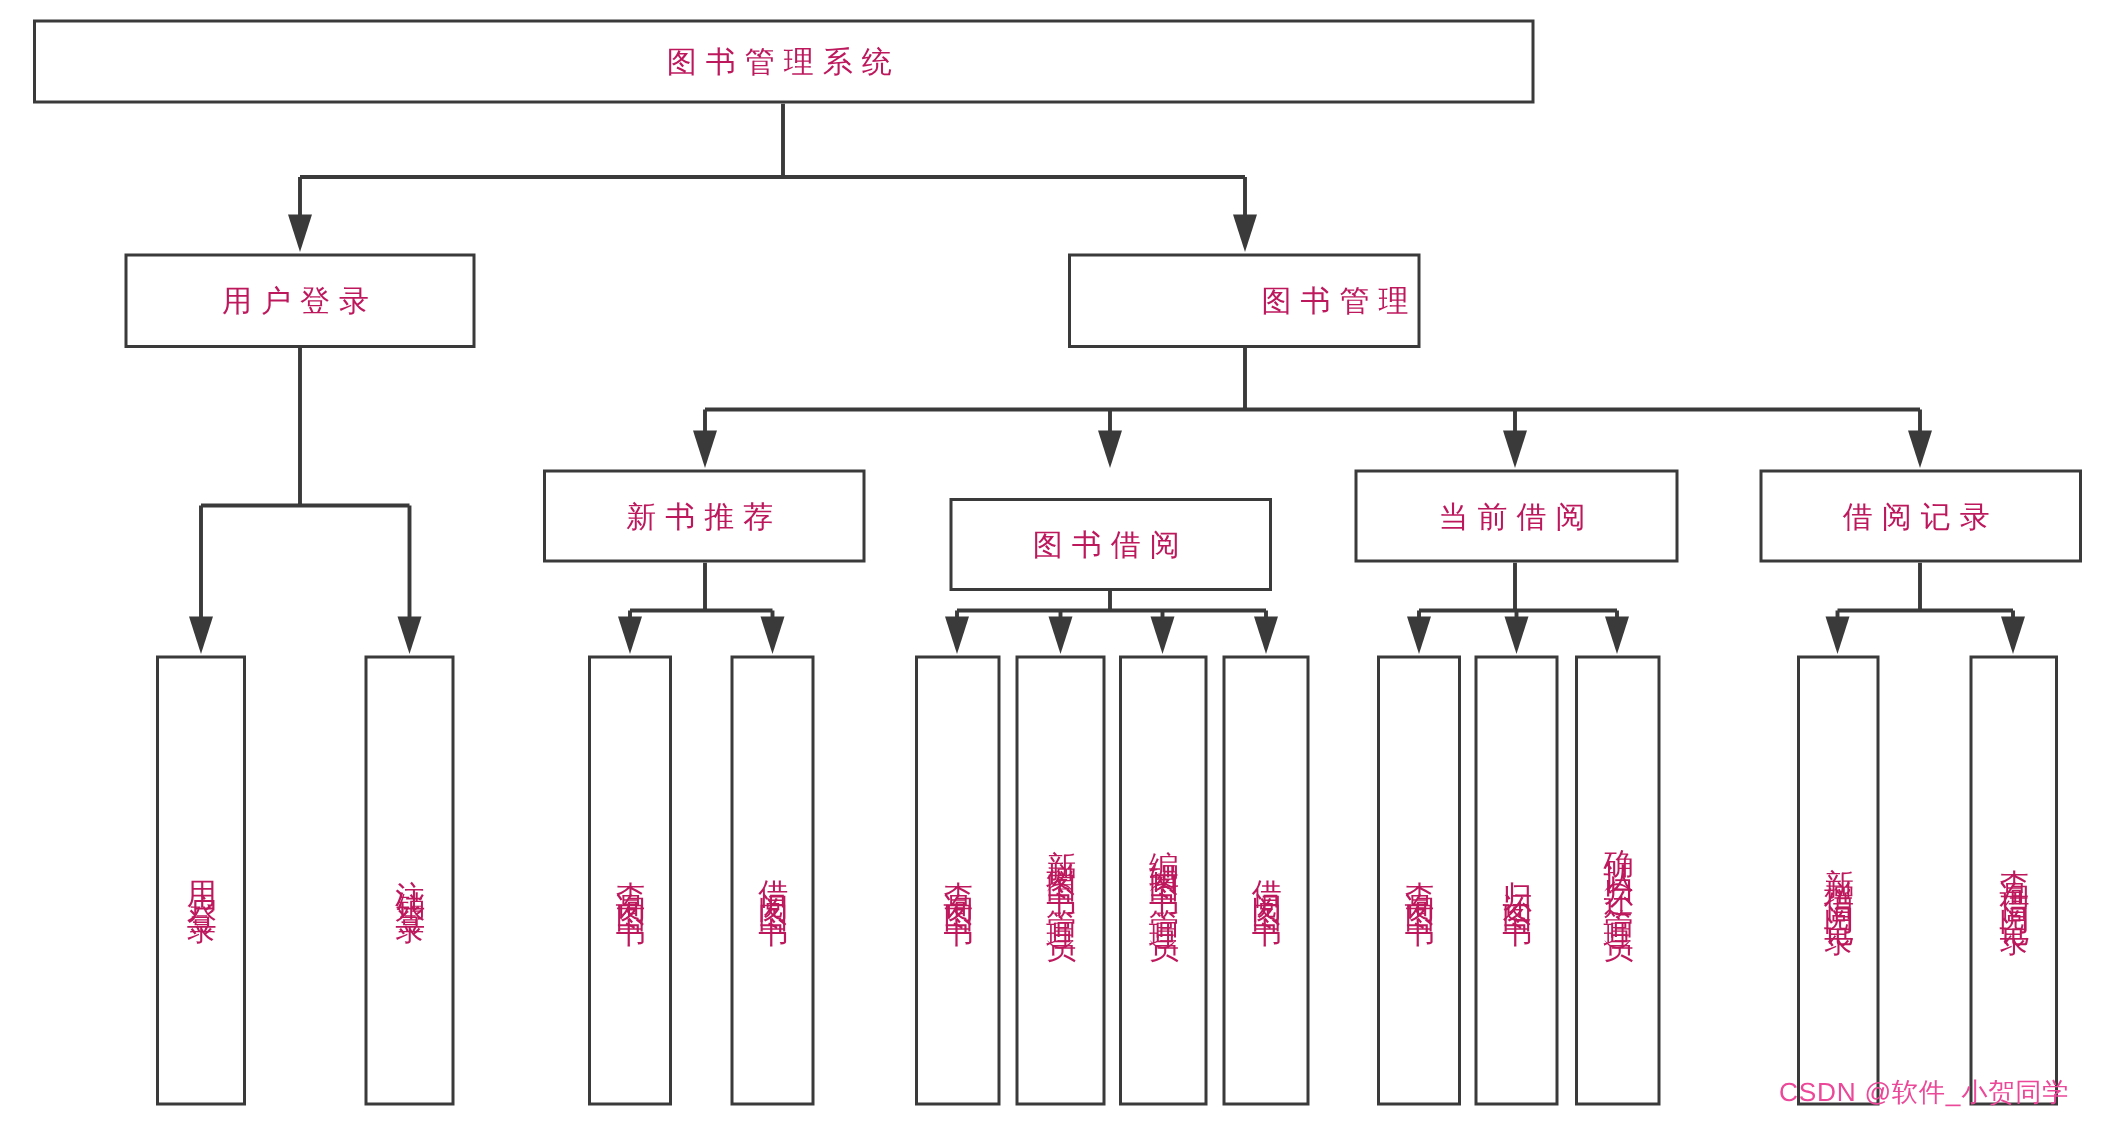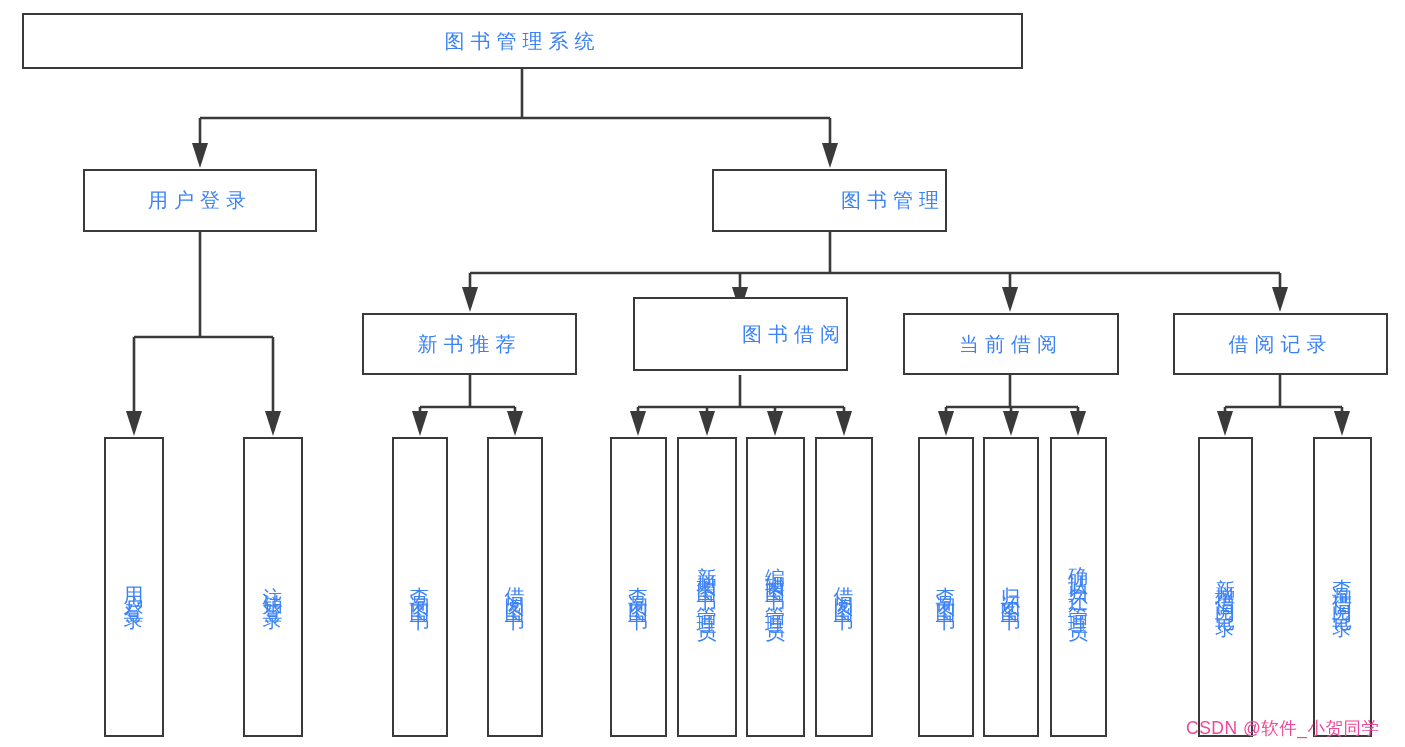--- a/index.html
+++ b/index.html
@@ -27,21 +27,21 @@
     stroke: none;
   }
   .box {
     position: absolute;
     box-sizing: border-box;
     background: #ffffff;
     border: 2.5px solid #3a3a3a;
     display: flex;
     align-items: center;
     justify-content: center;
-    color: #3b82f6;
+    color: #be185d;
     font-size: 20px;
     z-index: 2;
   }
   .hbox span {
     letter-spacing: 6px;
     white-space: nowrap;
   }
   .vbox span {
     writing-mode: vertical-rl;
     text-orientation: mixed;
@@ -108,21 +108,21 @@
   <div class="box hbox" style="left:83px; top:169px; width:234px; height:63px;">
     <span>用户登录</span>
   </div>
   <div class="box hbox" style="left:712px; top:169px; width:235px; height:63px;justify-content:flex-end;">
     <span>图书管理</span>
   </div>
 
   <div class="box hbox" style="left:362px; top:313px; width:215px; height:62px;">
     <span>新书推荐</span>
   </div>
-  <div class="box hbox" style="left:633px; top:297px; width:215px; height:74px;justify-content:flex-end;">
+  <div class="box hbox" style="left:633px; top:332px; width:215px; height:62px;">
     <span>图书借阅</span>
   </div>
   <div class="box hbox" style="left:903px; top:313px; width:216px; height:62px;">
     <span>当前借阅</span>
   </div>
   <div class="box hbox" style="left:1173px; top:313px; width:215px; height:62px;">
     <span>借阅记录</span>
   </div>
 
   <div class="box vbox" style="left:104px; top:437px; width:60px; height:300px;">

